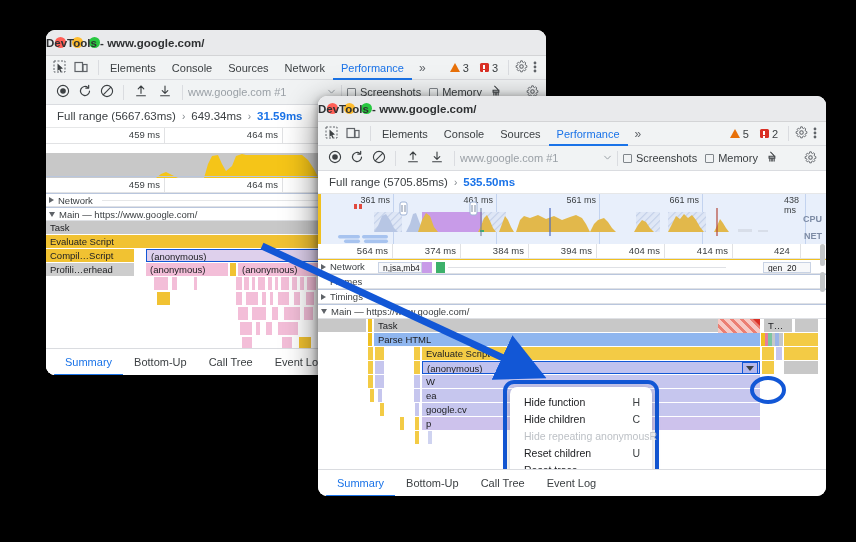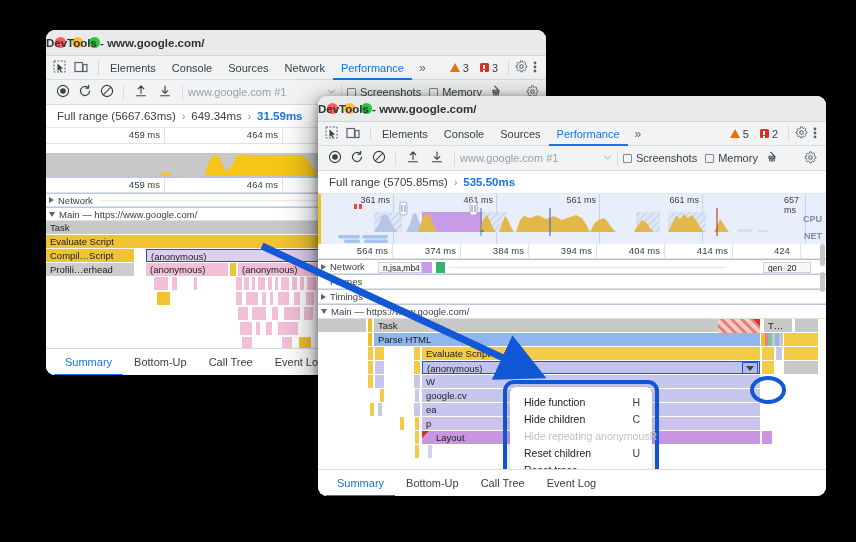--- a/index.html
+++ b/index.html
@@ -521,21 +521,21 @@
     <div class="ovw-front">
       <span class="vline" style="left:75px;"></span>
       <span class="vline" style="left:178px;"></span>
       <span class="vline" style="left:281px;"></span>
       <span class="vline" style="left:384px;"></span>
       <span class="vline" style="left:487px;"></span>
       <span class="tk" style="left:75px;">361 ms</span>
       <span class="tk" style="left:178px;">461 ms</span>
       <span class="tk" style="left:281px;">561 ms</span>
       <span class="tk" style="left:384px;">661 ms</span>
-      <span class="tk" style="left:487px;">657 ms</span>
+      <span class="tk" style="left:487px;">438 ms</span>
 
       <svg width="508" height="50" style="position:absolute;left:0;top:0;">
         <defs>
           <pattern id="hatch" width="5" height="5" patternTransform="rotate(45)" patternUnits="userSpaceOnUse">
             <rect width="5" height="5" fill="#dfe7f6"></rect>
               <line x1="0" y1="0" x2="0" y2="5" stroke="#c2cfe8" stroke-width="2.2"></line>
           </pattern>
         </defs>
         <rect x="56" y="18" width="28" height="20" fill="url(#hatch)"></rect>
         <rect x="134" y="18" width="22" height="20" fill="url(#hatch)"></rect>
@@ -668,44 +668,38 @@
       </div>
 
       <div style="position:relative;height:14px;">
         <div class="hl" style="left:50px;width:5px;background:#f3cb45;"></div>
         <div class="hl" style="left:57px;width:9px;background:#c6c6ee;"></div>
         <div class="hl" style="left:96px;width:6px;background:#c6c6ee;"></div>
         <div class="hl" style="left:104px;width:338px;background:#c6c6ee;">W</div>
       </div>
 
       <div style="position:relative;height:14px;">
-        <div class="hl" style="left:62px;width:3px;background:#f3cb45;"></div>
-        <div class="hl" style="left:97px;width:4px;background:#c6c6ee;"></div>
-        <div class="hl" style="left:104px;width:338px;background:#c6c6ee;">google.cv</div>
-      </div>
-
-      <div style="position:relative;height:14px;">
         <div class="hl" style="left:52px;width:3px;background:#f3cb45;"></div>
         <div class="hl" style="left:60px;width:4px;background:#c6c6ee;"></div>
         <div class="hl" style="left:96px;width:6px;background:#c6c6ee;"></div>
         <div class="hl" style="left:104px;width:338px;background:#c6c6ee;">ea</div>
       </div>
 
       <div style="position:relative;height:14px;">
+        <div class="hl" style="left:62px;width:3px;background:#f3cb45;"></div>
+        <div class="hl" style="left:97px;width:4px;background:#c6c6ee;"></div>
+        <div class="hl" style="left:104px;width:338px;background:#c6c6ee;">google.cv</div>
+      </div>
+
+      <div style="position:relative;height:14px;">
         <div class="hl" style="left:82px;width:3px;background:#f3cb45;"></div>
         <div class="hl" style="left:97px;width:4px;background:#f3cb45;"></div>
         <div class="hl" style="left:104px;width:338px;background:#cdc2ec;">p</div>
       </div>
 
-      <div style="position:relative;height:14px;">
-        <div class="hl" style="left:97px;width:4px;background:#f3cb45;"></div>
-        <div class="hl" style="left:104px;width:338px;background:#c995e0;padding-left:14px;">Layout</div>
-        <div style="position:absolute;left:104px;top:0;width:0;height:0;border-top:7px solid #d93025;border-right:7px solid transparent;"></div>
-        <div class="hl" style="left:444px;width:10px;background:#c995e0;"></div>
-      </div>
 
       <div style="position:relative;height:14px;">
         <div class="hl" style="left:97px;width:3px;background:#f3cb45;"></div>
         <div class="hl" style="left:110px;width:2px;background:#cfd3f0;"></div>
       </div>
       <div style="position:relative;height:14px;"></div>
     </div>
 
     <div class="scrollthumb" style="top:50px;height:22px;"></div>
     <div class="scrollthumb" style="top:78px;height:20px;"></div>

